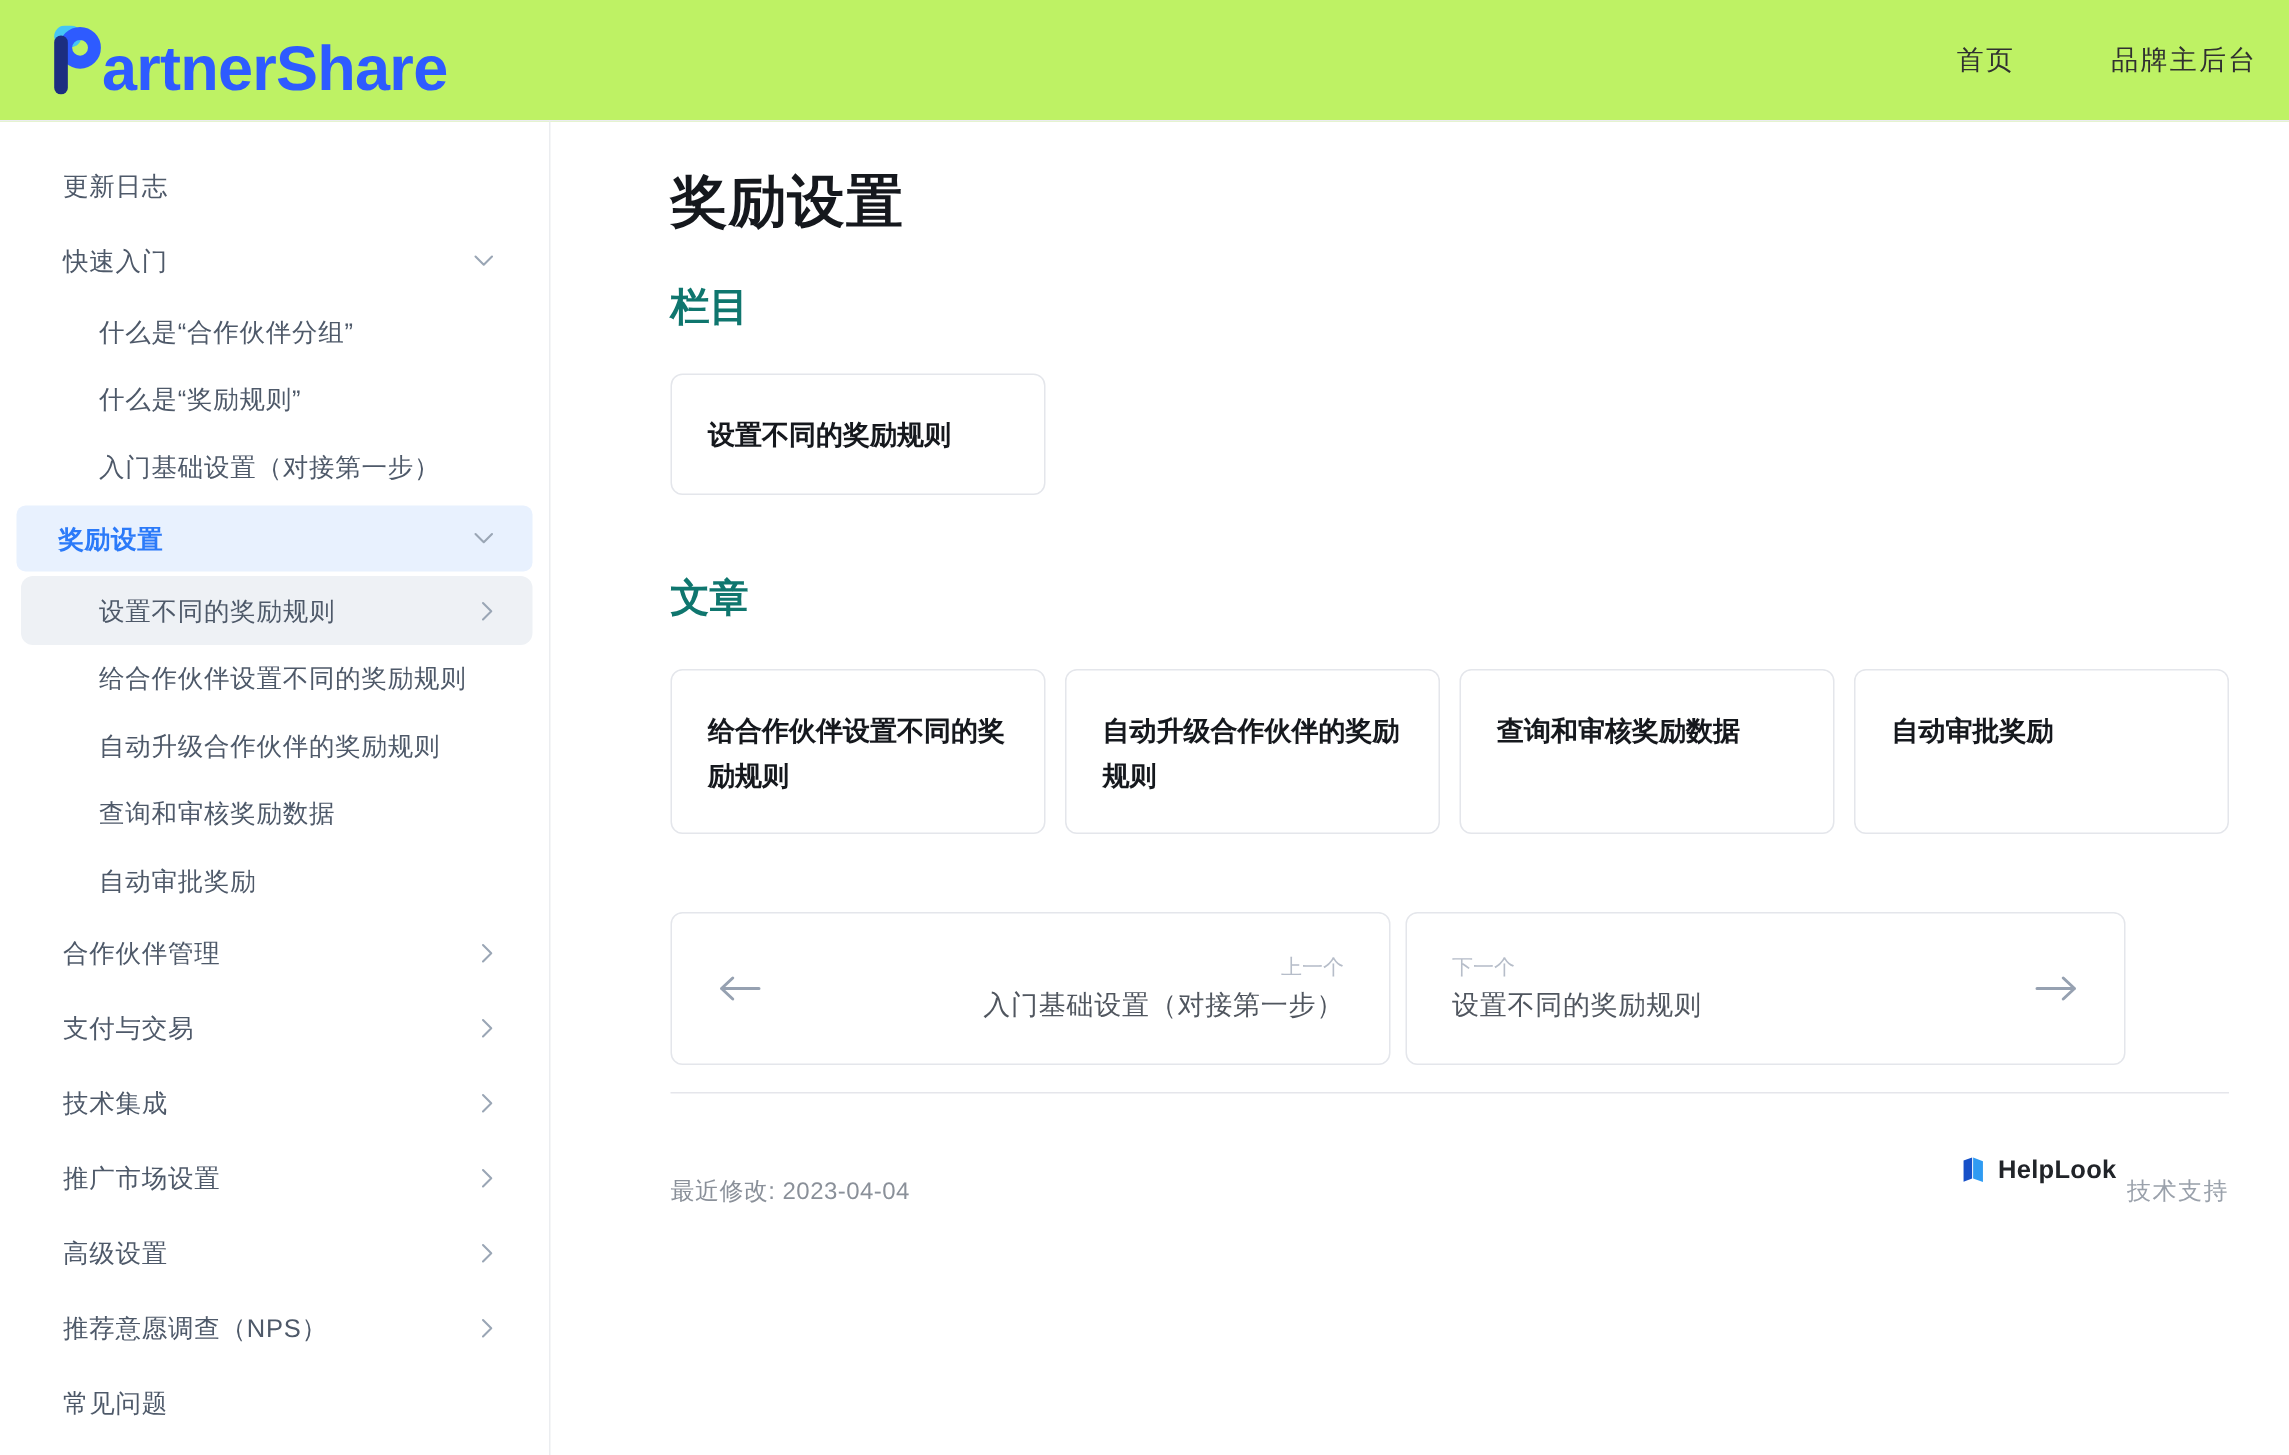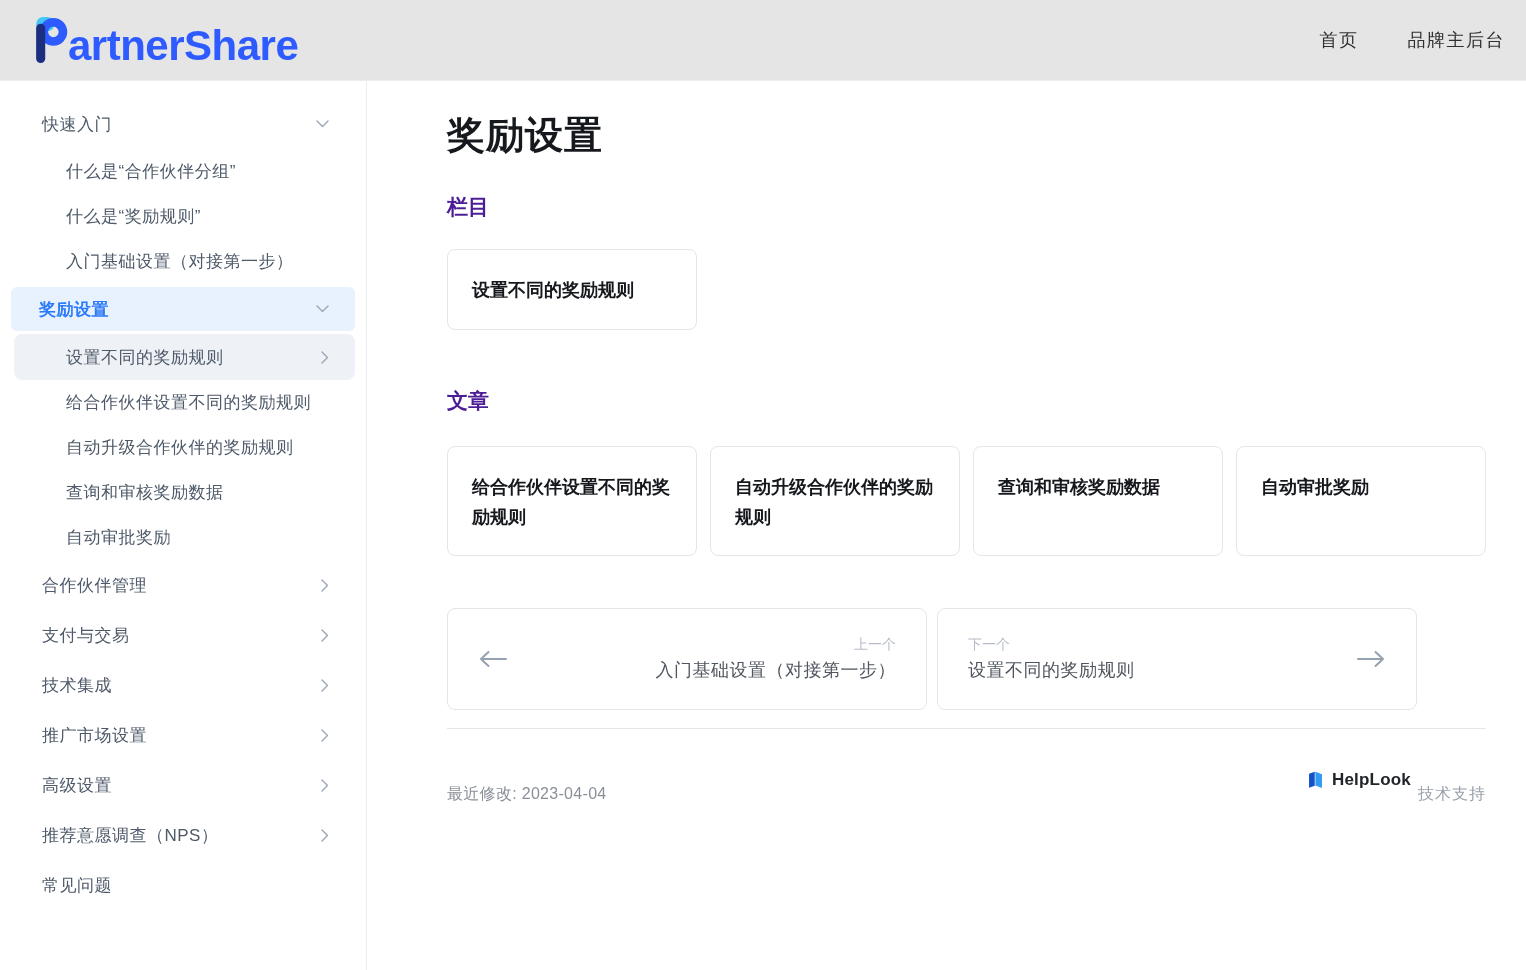--- a/index.html
+++ b/index.html
@@ -1,25 +1,25 @@
 <!DOCTYPE html>
 <html><head>
 <meta charset="utf-8">
 <style>
   * { margin:0; padding:0; box-sizing:border-box; }
   html,body { width:1526px; height:970px; background:#fff; overflow:hidden;
     font-family:"Liberation Sans","DejaVu Sans",sans-serif; color:#1f2329; }
 
   
   .header { height:81px; display:flex; align-items:center; justify-content:space-between;
-    padding:0 21px 0 33px; border-bottom:1px solid #ebedf0; background:#e5e5e5; }
+    padding:0 21px 0 33px; border-bottom:1px solid #ebedf0; background:#bef264; }
   .logo { display:flex; align-items:flex-end; cursor:pointer; }
   .logo svg { height:46px; width:35px; display:block; }
   .logo-text { font-size:42px; font-weight:700; color:#2e5bff; line-height:34px; letter-spacing:-0.5px; }
-  .top-nav { display:flex; align-items:center; gap:49px; }
+  .top-nav { display:flex; align-items:center; gap:64px; }
   .top-nav a { text-decoration:none; color:#303030; font-size:18px; letter-spacing:1.5px; cursor:pointer; }
 
   
   .shell { display:flex; height:889px; }
 
   
   .sidebar { width:367px; flex:0 0 367px; border-right:1px solid #ebedf0; padding-top:18px; }
   .srow { display:flex; align-items:center; justify-content:space-between;
     padding:0 37px 0 42px; color:#4e5969; font-size:17px; letter-spacing:0.5px; cursor:pointer; }
   .srow.top { height:50px; }
@@ -27,21 +27,21 @@
   .srow.active-top { height:44px; margin:3px 11px; padding:0 26px 0 28px;
     background:#e8f1fe; border-radius:6px; color:#2b7af9; font-weight:700; }
   .srow.active-sub { height:46px; margin:3px 11px 0 14px; padding:0 26px 0 52px;
     background:#eef1f5; border-radius:8px; }
   .chev { display:inline-flex; align-items:center; color:#9aa6b5; }
   .chev svg { display:block; }
 
   
   .main { flex:1; padding:30px 49px 0 80px; }
   .page-title { font-size:38px; font-weight:700; color:#15181d; letter-spacing:1px; line-height:48px; }
-  .sec-heading { font-size:21px; font-weight:700; color:#4c1d95; margin-top:34px; line-height:27px; }
+  .sec-heading { font-size:26px; font-weight:700; color:#0f766e; margin-top:34px; line-height:27px;font-family:Liberation Mono, monospace; }
   .card-row { display:flex; gap:13px; margin-top:29px; }
   .card { width:250px; border:1px solid #e4e6eb; border-radius:8px; background:#fff;
     font-size:18px; font-weight:700; color:#15181d; line-height:30px; cursor:pointer; }
   .col-card { height:81px; display:flex; align-items:center; padding:0 24px; }
   .art-row { margin-top:32px; }
   .art-card { height:110px; padding:25px 24px 0; }
 
   .heading-articles { margin-top:57px; }
 
   
@@ -78,20 +78,23 @@
   </div>
   <div class="top-nav">
     <a>首页</a>
     <a>品牌主后台</a>
   </div>
 </div>
 
 <div class="shell">
 
   <div class="sidebar">
+    <div class="srow top">
+      <span>更新日志</span>
+    </div>
     <div class="srow top">
       <span>快速入门</span>
       <span class="chev">
         <svg width="13" height="8" viewBox="0 0 13 8">
             <polyline points="1,1 6.5,6.5 12,1" fill="none" stroke="currentColor" stroke-width="1.4" stroke-linecap="round" stroke-linejoin="round"></polyline>
           </svg>
       </span>
     </div>
     <div class="srow sub">
       <span>什么是“合作伙伴分组”</span>

